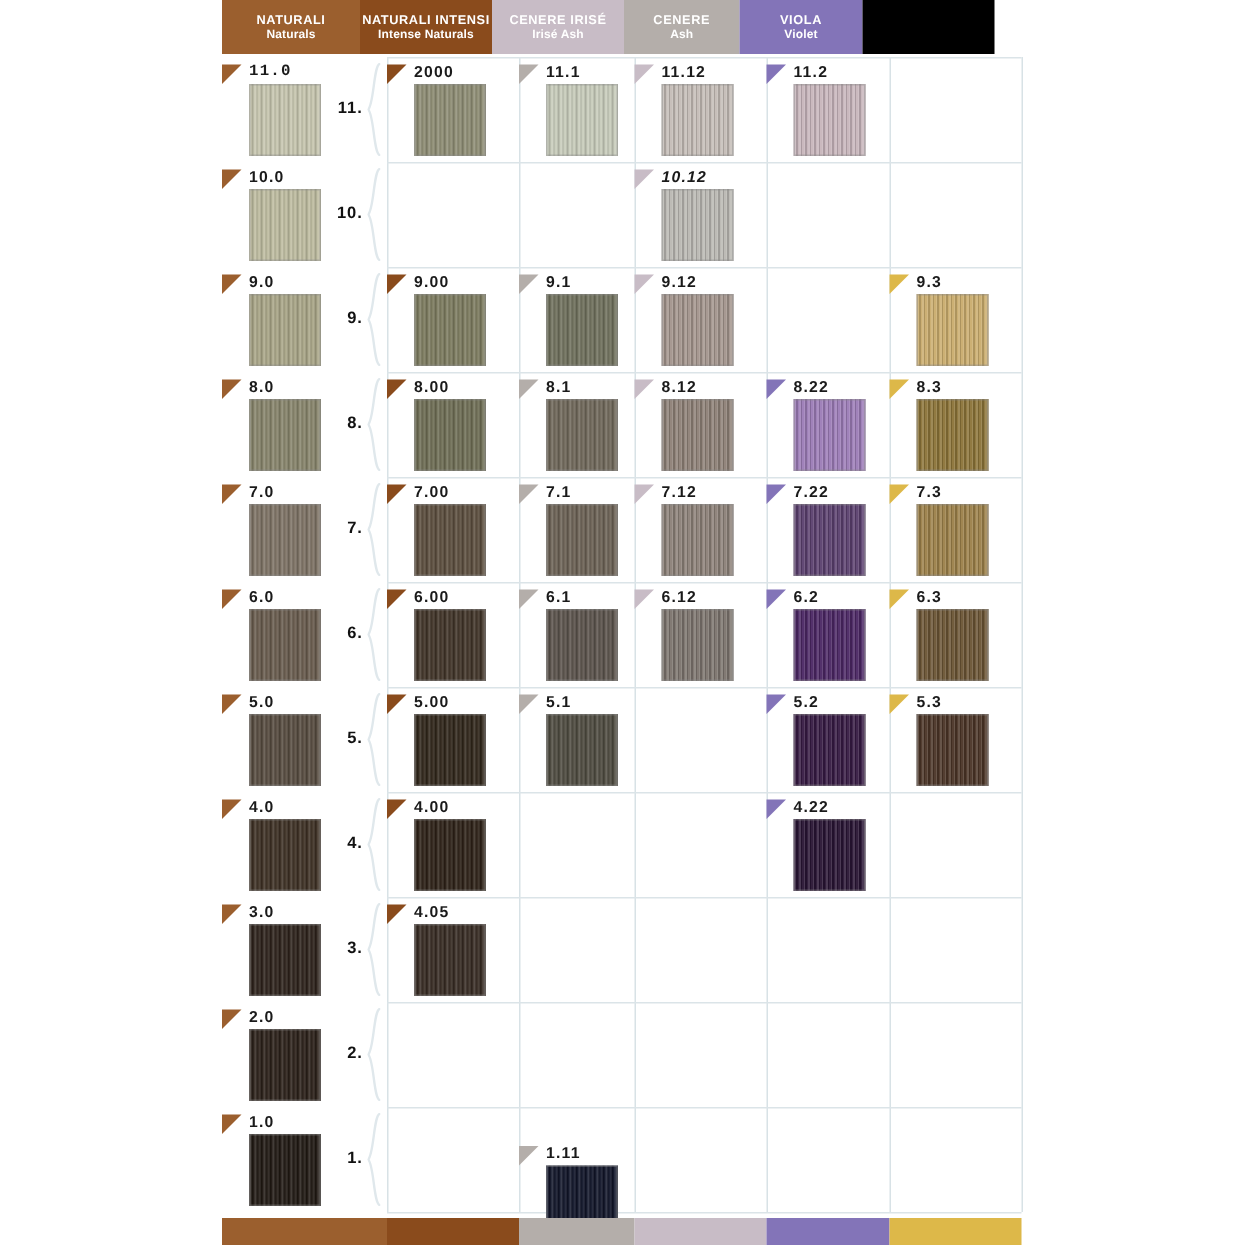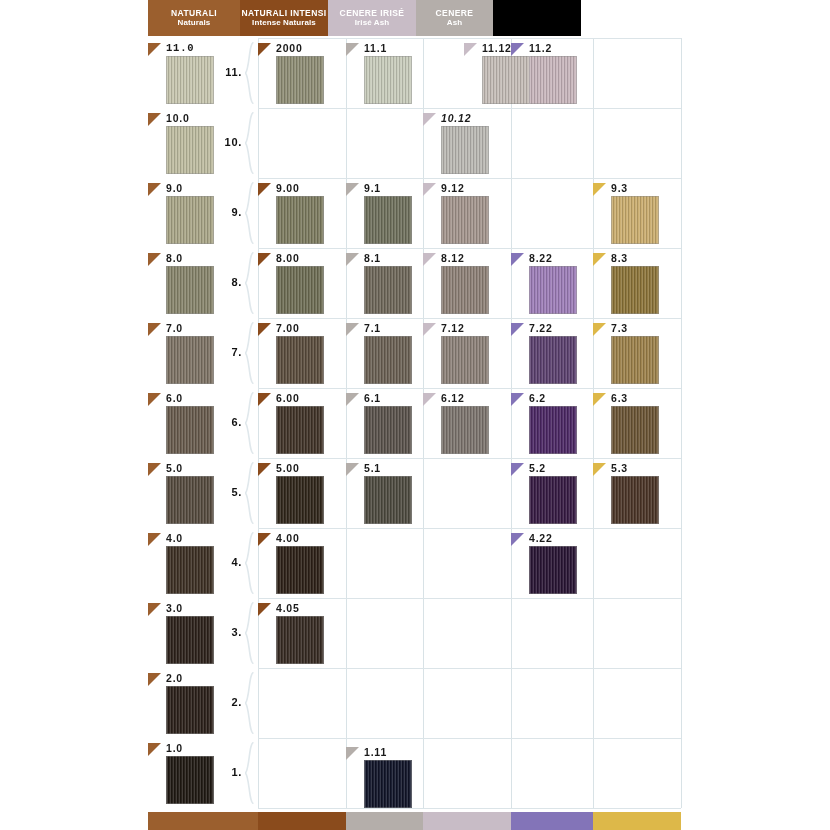--- a/index.html
+++ b/index.html
@@ -130,20 +130,24 @@
         <div class="h-it">NATURALI INTENSI</div>
         <div class="h-en">Intense Naturals</div>
       </div>
       <div class="hdr" style="width: 88px; background: rgb(200, 188, 198);">
         <div class="h-it">CENERE IRISÉ</div>
         <div class="h-en">Irisé Ash</div>
       </div>
       <div class="hdr" style="width: 77px; background: rgb(180, 174, 170);">
         <div class="h-it">CENERE</div>
         <div class="h-en">Ash</div>
+      </div>
+      <div class="hdr" style="width: 82px; background: rgb(131, 116, 184);">
+        <div class="h-it">VIOLA</div>
+        <div class="h-en">Violet</div>
       </div>
       <div class="hdr" style="width: 88px; background: #000000; gap: 35px;">
         <div class="h-it">DORATI</div>
         <div class="h-en">Violet</div>
       </div>
     </div>
 
   <div id="gridlines">
       <div class="vline" style="left: 258px; top: 38px; height: 770px;"></div>
       <div class="vline" style="left: 346px; top: 38px; height: 770px;"></div>
@@ -174,21 +178,21 @@
       <div class="cell" style="left: 258px; top: 43px; width: 88px; height: 65px;">
         <span class="tri" style="border-top-color: rgb(138, 75, 28);"></span>
         <span class="code">2000</span>
         <span class="swatch" style="background: repeating-linear-gradient(90deg, rgba(255, 255, 255, 0.16) 0px, rgba(255, 255, 255, 0.16) 1px, rgba(0, 0, 0, 0.14) 1px, rgba(0, 0, 0, 0.14) 2px, rgba(255, 255, 255, 0.05) 2px, rgba(255, 255, 255, 0.05) 3px), linear-gradient(rgb(141, 140, 115), rgb(141, 140, 115));"></span>
       </div>
       <div class="cell" style="left: 346px; top: 43px; width: 77px; height: 65px;">
         <span class="tri" style="border-top-color: rgb(180, 174, 170);"></span>
         <span class="code">11.1</span>
         <span class="swatch" style="background: repeating-linear-gradient(90deg, rgba(255, 255, 255, 0.16) 0px, rgba(255, 255, 255, 0.16) 1px, rgba(0, 0, 0, 0.14) 1px, rgba(0, 0, 0, 0.14) 2px, rgba(255, 255, 255, 0.05) 2px, rgba(255, 255, 255, 0.05) 3px), linear-gradient(rgb(199, 203, 186), rgb(199, 203, 186));"></span>
       </div>
-      <div class="cell" style="left: 423px; top: 43px; width: 88px; height: 65px; margin-left: 41px;">
+      <div class="cell" style="left: 423px; top: 43px; width: 88px; height: 65px;">
         <span class="tri" style="border-top-color: rgb(200, 188, 198);"></span>
         <span class="code">11.12</span>
         <span class="swatch" style="background: repeating-linear-gradient(90deg, rgba(255, 255, 255, 0.16) 0px, rgba(255, 255, 255, 0.16) 1px, rgba(0, 0, 0, 0.14) 1px, rgba(0, 0, 0, 0.14) 2px, rgba(255, 255, 255, 0.05) 2px, rgba(255, 255, 255, 0.05) 3px), linear-gradient(rgb(196, 188, 182), rgb(196, 188, 182));"></span>
       </div>
       <div class="cell" style="left: 511px; top: 43px; width: 82px; height: 65px;">
         <span class="tri" style="border-top-color: rgb(131, 116, 184);"></span>
         <span class="code">11.2</span>
         <span class="swatch" style="background: repeating-linear-gradient(90deg, rgba(255, 255, 255, 0.16) 0px, rgba(255, 255, 255, 0.16) 1px, rgba(0, 0, 0, 0.14) 1px, rgba(0, 0, 0, 0.14) 2px, rgba(255, 255, 255, 0.05) 2px, rgba(255, 255, 255, 0.05) 3px), linear-gradient(rgb(199, 181, 187), rgb(199, 181, 187));"></span>
       </div>
       <div class="cell" style="left: 148px; top: 113px; width: 110px; height: 65px;">
@@ -369,21 +373,21 @@
       <div class="cell" style="left: 148px; top: 673px; width: 110px; height: 65px;">
         <span class="tri" style="border-top-color: rgb(155, 95, 46);"></span>
         <span class="code">2.0</span>
         <span class="swatch" style="background: repeating-linear-gradient(90deg, rgba(255, 255, 255, 0.16) 0px, rgba(255, 255, 255, 0.16) 1px, rgba(0, 0, 0, 0.14) 1px, rgba(0, 0, 0, 0.14) 2px, rgba(255, 255, 255, 0.05) 2px, rgba(255, 255, 255, 0.05) 3px), linear-gradient(rgb(42, 31, 24), rgb(42, 31, 24));"></span>
       </div>
       <div class="cell" style="left: 148px; top: 743px; width: 110px; height: 65px;">
         <span class="tri" style="border-top-color: rgb(155, 95, 46);"></span>
         <span class="code">1.0</span>
         <span class="swatch" style="background: repeating-linear-gradient(90deg, rgba(255, 255, 255, 0.16) 0px, rgba(255, 255, 255, 0.16) 1px, rgba(0, 0, 0, 0.14) 1px, rgba(0, 0, 0, 0.14) 2px, rgba(255, 255, 255, 0.05) 2px, rgba(255, 255, 255, 0.05) 3px), linear-gradient(rgb(31, 24, 18), rgb(31, 24, 18));"></span>
       </div>
-      <div class="cell" style="left: 346px; top: 747px; width: 77px; height: 65px;">
+      <div class="cell" style="left: 346px; top: 764px; width: 77px; height: 65px;">
         <span class="tri" style="border-top-color: rgb(180, 174, 170);"></span>
         <span class="code">1.11</span>
         <span class="swatch" style="background: repeating-linear-gradient(90deg, rgba(255, 255, 255, 0.16) 0px, rgba(255, 255, 255, 0.16) 1px, rgba(0, 0, 0, 0.14) 1px, rgba(0, 0, 0, 0.14) 2px, rgba(255, 255, 255, 0.05) 2px, rgba(255, 255, 255, 0.05) 3px), linear-gradient(rgb(16, 20, 40), rgb(16, 20, 40));"></span>
       </div>
     </div>
 
   <div id="rowlabels">
       <div class="rowlab" style="left: 218px; top: 66px;">11.</div>
       <div class="brace" style="left: 245px; top: 42px; height: 62px;">
         <svg width="9" height="62" viewBox="0 0 9 62" preserveAspectRatio="none">

